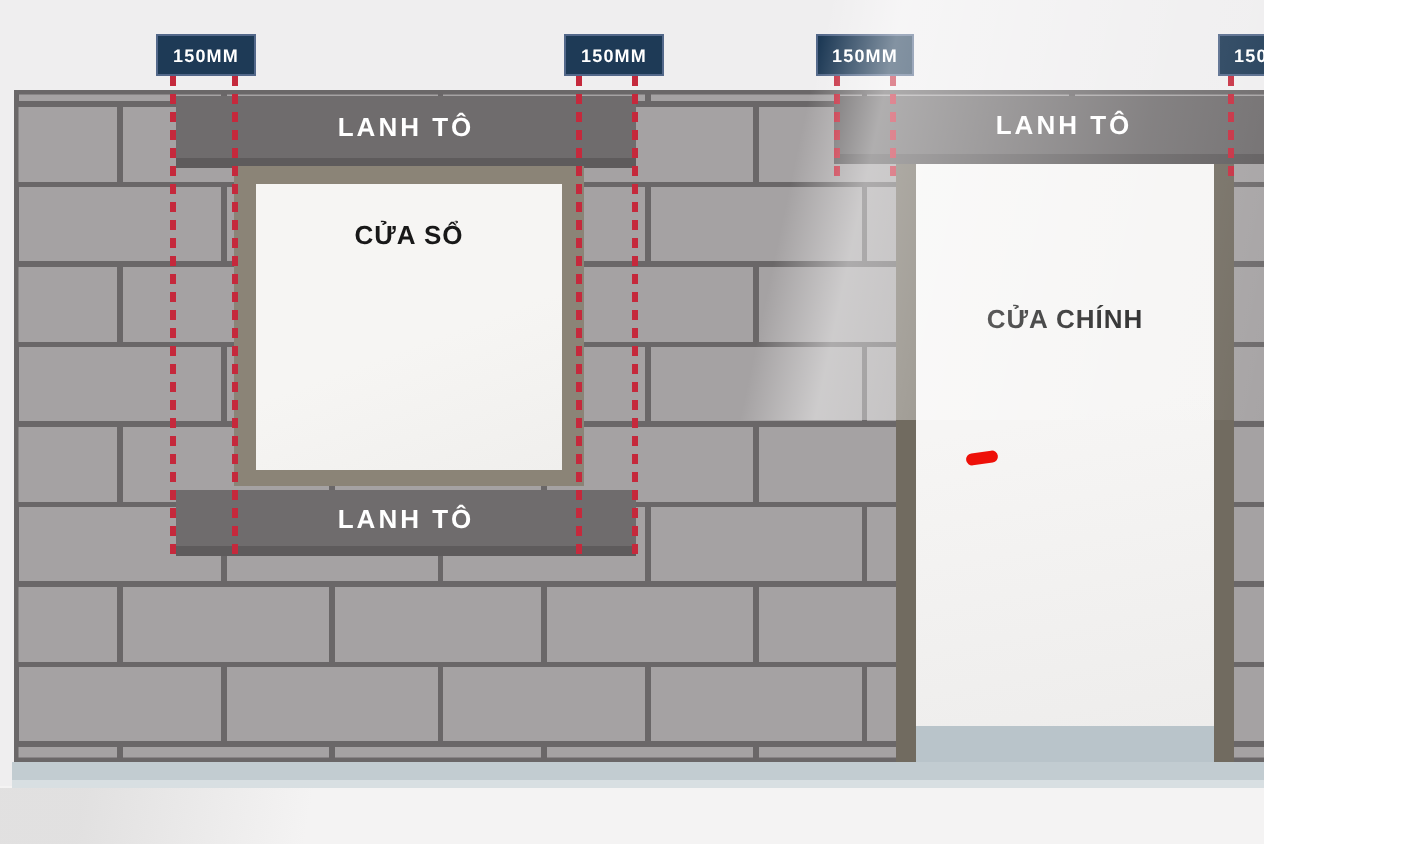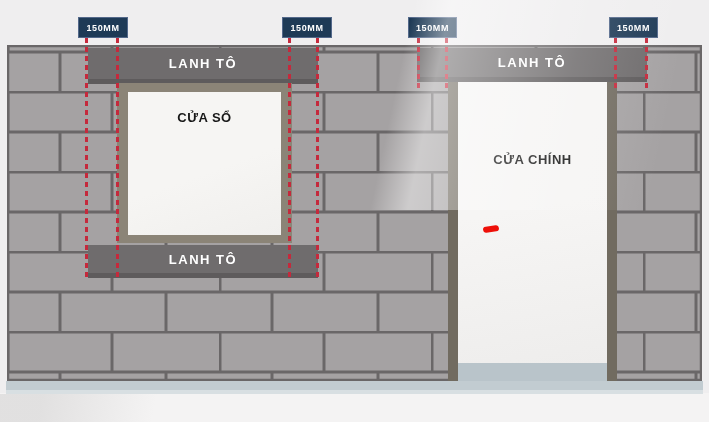--- a/index.html
+++ b/index.html
@@ -1,18 +1,18 @@
 <!DOCTYPE html>
 <html style="--badge-bg: #1e3a56; --dash-red: #c5293c; --handle-red: #ee1009; --brick: #a5a2a3; --mortar: #6a6768; --lintel: #6f6c6d; --lintel-shadow: #5e5b5c; --window-frame: #8b8477; --door-frame: #716b60; --base-strip: #c2ccd1;"><head>
 <meta charset="utf-8">
 <style>
   html,body{margin:0;padding:0;}
   body{font-family:"Liberation Sans","DejaVu Sans",sans-serif;background:#fff;}
   .canvas{
-    position:relative;width:709px;height:422px;overflow:hidden;
+    position:relative;width:632px;height:422px;overflow:hidden;
     background:linear-gradient(180deg,#efeeef 0 393px,#f4f3f3 393px 422px);
   }
   
   .wall{position:absolute;left:7px;top:45px;width:695px;height:336px;}
   
   .lintel{
     position:absolute;background:var(--lintel,#6f6c6d);
     border-bottom:5px solid var(--lintel-shadow,#5e5b5c);
     display:flex;align-items:center;justify-content:center;box-sizing:border-box;
   }

